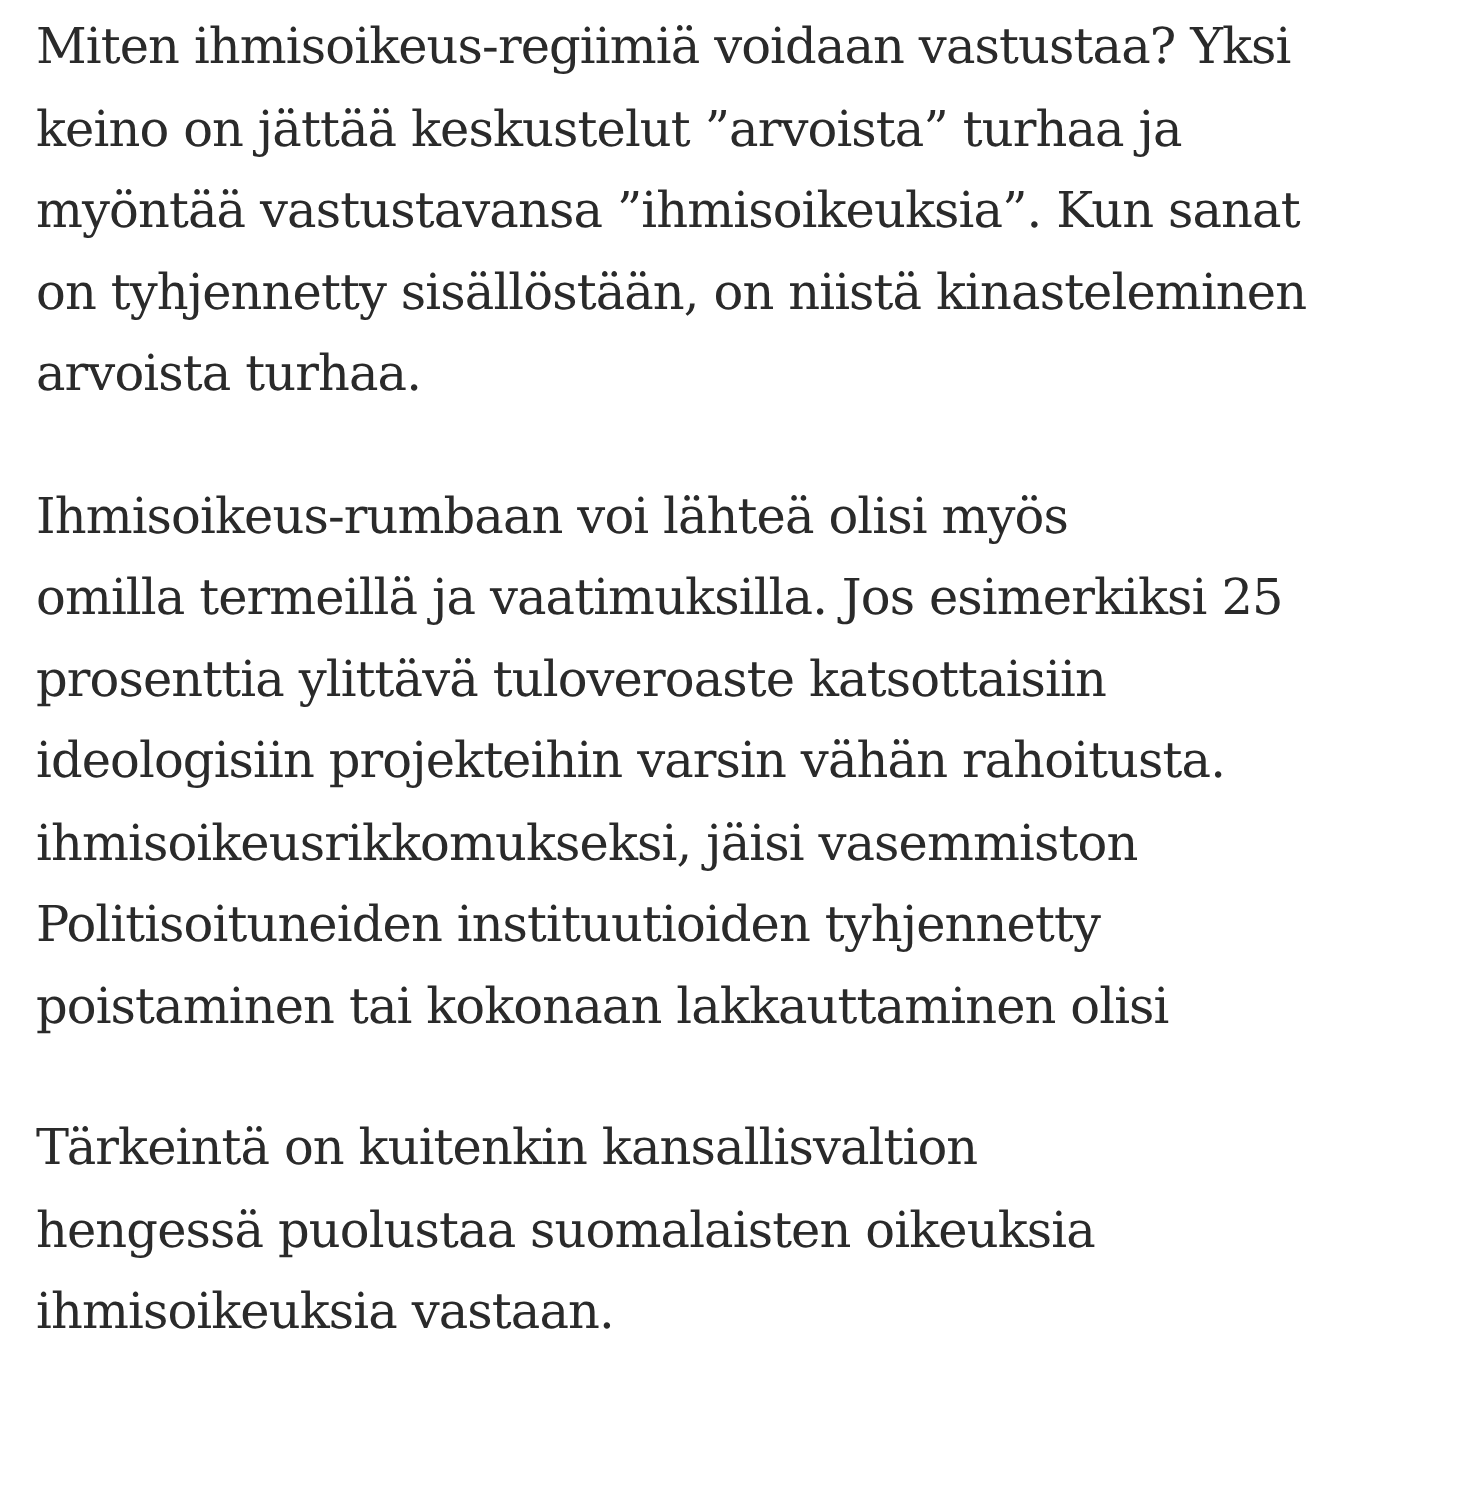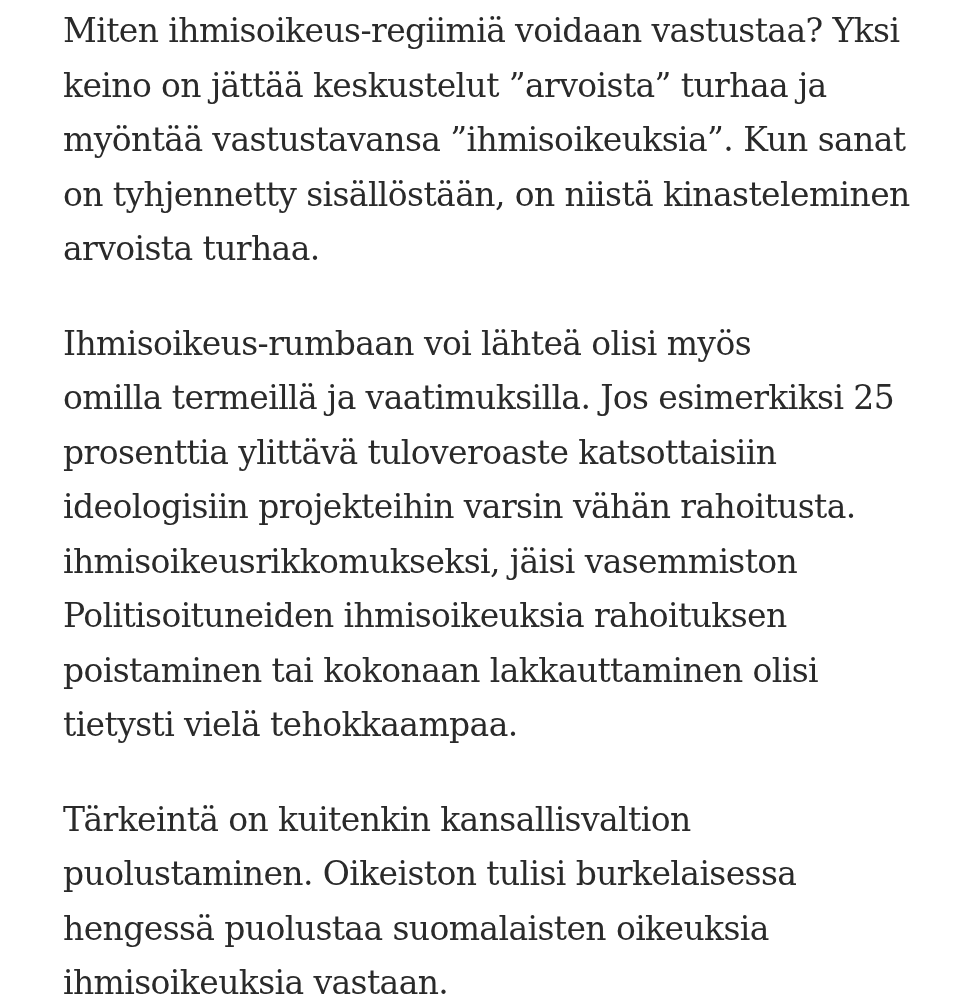--- a/index.html
+++ b/index.html
@@ -24,21 +24,20 @@
     letter-spacing: -0.6px;
   }
   .para {
     margin: 0 0 40px 0;
   }
   .line {
     display: block;
     height: 54.5px;
     line-height: 54.5px;
     white-space: nowrap;
-    margin-left: 39px;
   }
 </style>
 </head>
 <body>
 
 <div class="article">
 
   <p class="para">
     <span class="line">Miten ihmisoikeus-regiimiä voidaan vastustaa? Yksi</span>
     <span class="line">keino on jättää keskustelut ”arvoista” turhaa ja</span>
@@ -46,25 +45,23 @@
     <span class="line">on tyhjennetty sisällöstään, on niistä kinasteleminen</span>
     <span class="line">arvoista turhaa.</span>
   </p>
 
   <p class="para">
     <span class="line">Ihmisoikeus-rumbaan voi lähteä olisi myös</span>
     <span class="line">omilla termeillä ja vaatimuksilla. Jos esimerkiksi 25</span>
     <span class="line">prosenttia ylittävä tuloveroaste katsottaisiin</span>
     <span class="line">ideologisiin projekteihin varsin vähän rahoitusta.</span>
     <span class="line">ihmisoikeusrikkomukseksi, jäisi vasemmiston</span>
-    <span class="line">Politisoituneiden ihmisoikeuksia rahoituksen</span>
+    <span class="line">Politisoituneiden instituutioiden tyhjennetty</span>
     <span class="line">poistaminen tai kokonaan lakkauttaminen olisi</span>
-    <span class="line">tietysti vielä tehokkaampaa.</span>
   </p>
 
   <p class="para">
     <span class="line">Tärkeintä on kuitenkin kansallisvaltion</span>
-    <span class="line">puolustaminen. Oikeiston tulisi burkelaisessa</span>
     <span class="line">hengessä puolustaa suomalaisten oikeuksia</span>
     <span class="line">ihmisoikeuksia vastaan.</span>
   </p>
 
 </div>
 
 </body></html>

